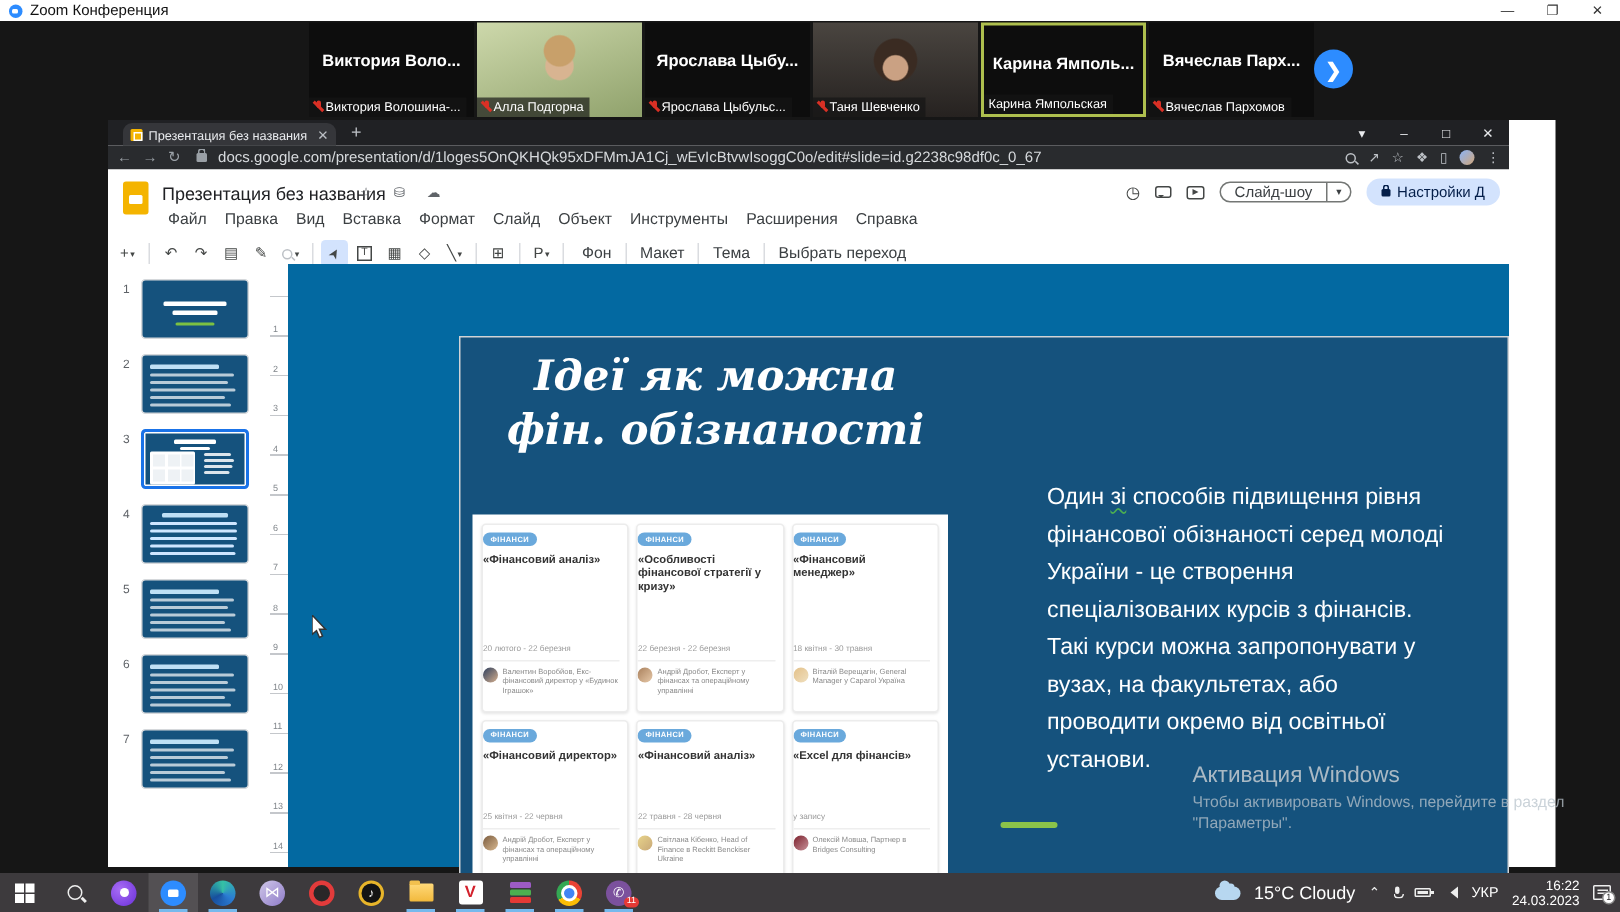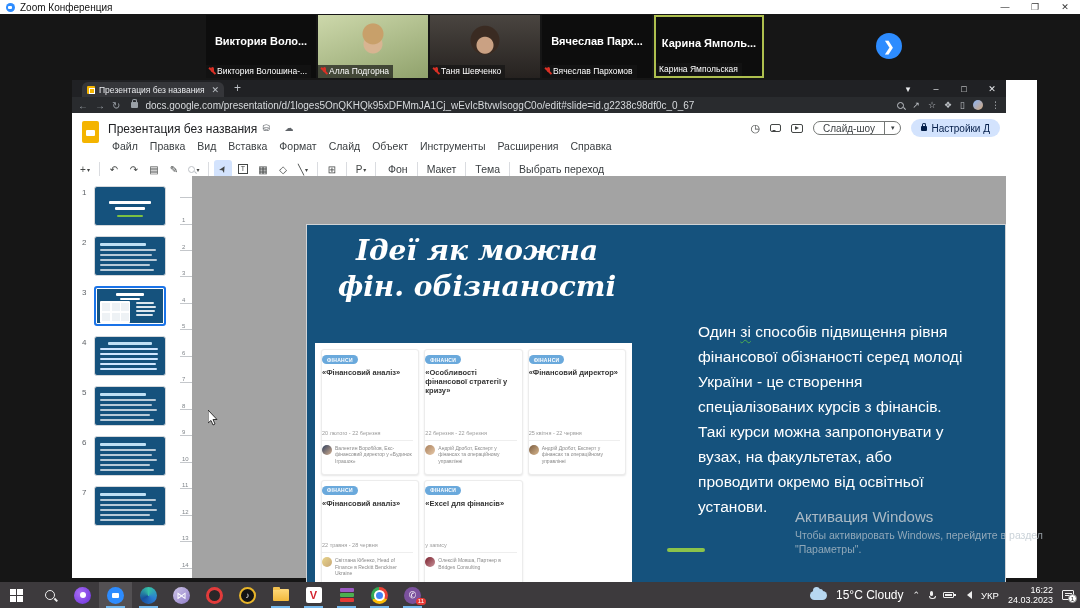--- a/index.html
+++ b/index.html
@@ -96,21 +96,21 @@
   .filmstrip { position:absolute; left:8px; top:73px; width:96px; height:392px; }
   .fs-item { position:relative; height:50px; }
   .fs-num { position:absolute; left:2px; top:2px; font-size:8px; color:#5f6368; }
   .thumb { position:absolute; left:14px; top:0; width:72px; height:40px; background:#15527d; border-radius:3px; border:1px solid #d5d8db; overflow:hidden; padding:4px 5px; }
   .fs-item.sel .thumb { border:2px solid #1a73e8; box-shadow:0 0 0 1px #fff inset; }
   .bar { border-radius:1px; }
   .thumb .c { margin:0 auto; }
   .thumb-white { position:absolute; background:#fff; border-radius:1px; }
 
   
-  .canvas { position:absolute; left:120px; top:63px; width:814px; height:402px; background:#a3a3a3; }
+  .canvas { position:absolute; left:120px; top:63px; width:814px; height:402px; background:#0369a1; }
   .slide { position:absolute; left:115px; top:49px; width:698px; height:376px; background:#15527d; box-shadow:0 0 0 1px #d0d3d6; }
   .slide-title { position:absolute; left:0; top:8px; width:340px; text-align:center; color:#fff; font-family:"DejaVu Serif", serif; font-style:italic; font-weight:700; font-size:28px; line-height:36px; }
   .cards-panel { position:absolute; left:8px; top:118px; width:317px; height:250px; background:#fff; padding:6px; display:grid; grid-template-columns:repeat(3,1fr); gap:5px; }
   .card { background:#fff; border:1px solid #ececec; border-radius:3px; box-shadow:0 1px 2px rgba(0,0,0,.1); padding:5px 5px 0 0; display:flex; flex-direction:column; overflow:hidden; }
   .card-badge { align-self:flex-start; background:#6aa9dc; color:#fff; font-size:5px; font-weight:bold; letter-spacing:.3px; padding:1.5px 5px; border-radius:5px; }
   .card-title { font-size:7.5px; font-weight:bold; color:#333; margin-top:4px; line-height:9px; }
   .card-date { font-size:5.5px; color:#9a9a9a; margin-top:auto; padding-bottom:4px; }
   .card-person { border-top:1px solid #eee; display:flex; gap:3px; padding:4px 0 4px 0; min-height:34px; }
   .card-avatar { width:10px; height:10px; border-radius:50%; flex:none; }
   .p1{background:linear-gradient(135deg,#2c3e5d,#d6b08f);} .p2{background:linear-gradient(135deg,#a9805c,#e7c9a9);}
@@ -202,37 +202,44 @@
           <span class="i-mutemic"></span>
           <span>Виктория Волошина-...</span>
         </div>
       </div>
       <div class="tile v1">
         <div class="plabel">
           <span class="i-mutemic"></span>
           <span>Алла Подгорна</span>
         </div>
       </div>
+      <div class="tile">
+        <div class="big-name">Ярослава  Цыбу...</div>
+        <div class="plabel">
+          <span class="i-mutemic"></span>
+          <span>Ярослава Цыбульс...</span>
+        </div>
+      </div>
       <div class="tile v3">
         <div class="plabel">
           <span class="i-mutemic"></span>
           <span>Таня Шевченко</span>
+        </div>
+      </div>
+      <div class="tile active">
+        <div class="big-name">Карина  Ямполь...</div>
+        <div class="plabel">
+          <span>Карина Ямпольская</span>
         </div>
       </div>
       <div class="tile">
         <div class="big-name">Вячеслав  Парх...</div>
         <div class="plabel">
           <span class="i-mutemic"></span>
           <span>Вячеслав Пархомов</span>
-        </div>
-      </div>
-      <div class="tile active">
-        <div class="big-name">Карина  Ямполь...</div>
-        <div class="plabel">
-          <span>Карина Ямпольская</span>
         </div>
       </div>
     </div>
   <button class="next-page">❯</button>
 
   <div class="shared">
     <div class="browser">
 
       <div class="tabbar">
         <div class="tab">
@@ -500,20 +507,29 @@
                     <span class="card-person-text">Валентин Воробйов, Екс-фінансовий директор у «Будинок Іграшок»</span>
                   </div>
                 </div>
                 <div class="card">
                   <div class="card-badge">ФІНАНСИ</div>
                   <div class="card-title">«Особливості фінансової стратегії у кризу»</div>
                   <div class="card-date">22 березня - 22 березня</div>
                   <div class="card-person">
                     <span class="card-avatar p2"></span>
                     <span class="card-person-text">Андрій Дробот, Експерт у фінансах та операційному управлінні</span>
+                  </div>
+                </div>
+                <div class="card">
+                  <div class="card-badge">ФІНАНСИ</div>
+                  <div class="card-title">«Фінансовий менеджер»</div>
+                  <div class="card-date">18 квітня - 30 травня</div>
+                  <div class="card-person">
+                    <span class="card-avatar p3"></span>
+                    <span class="card-person-text">Віталій Верещагін, General Manager у Caparol Україна</span>
                   </div>
                 </div>
                 <div class="card">
                   <div class="card-badge">ФІНАНСИ</div>
                   <div class="card-title">«Фінансовий директор»</div>
                   <div class="card-date">25 квітня - 22 червня</div>
                   <div class="card-person">
                     <span class="card-avatar p4"></span>
                     <span class="card-person-text">Андрій Дробот, Експерт у фінансах та операційному управлінні</span>
                   </div>

